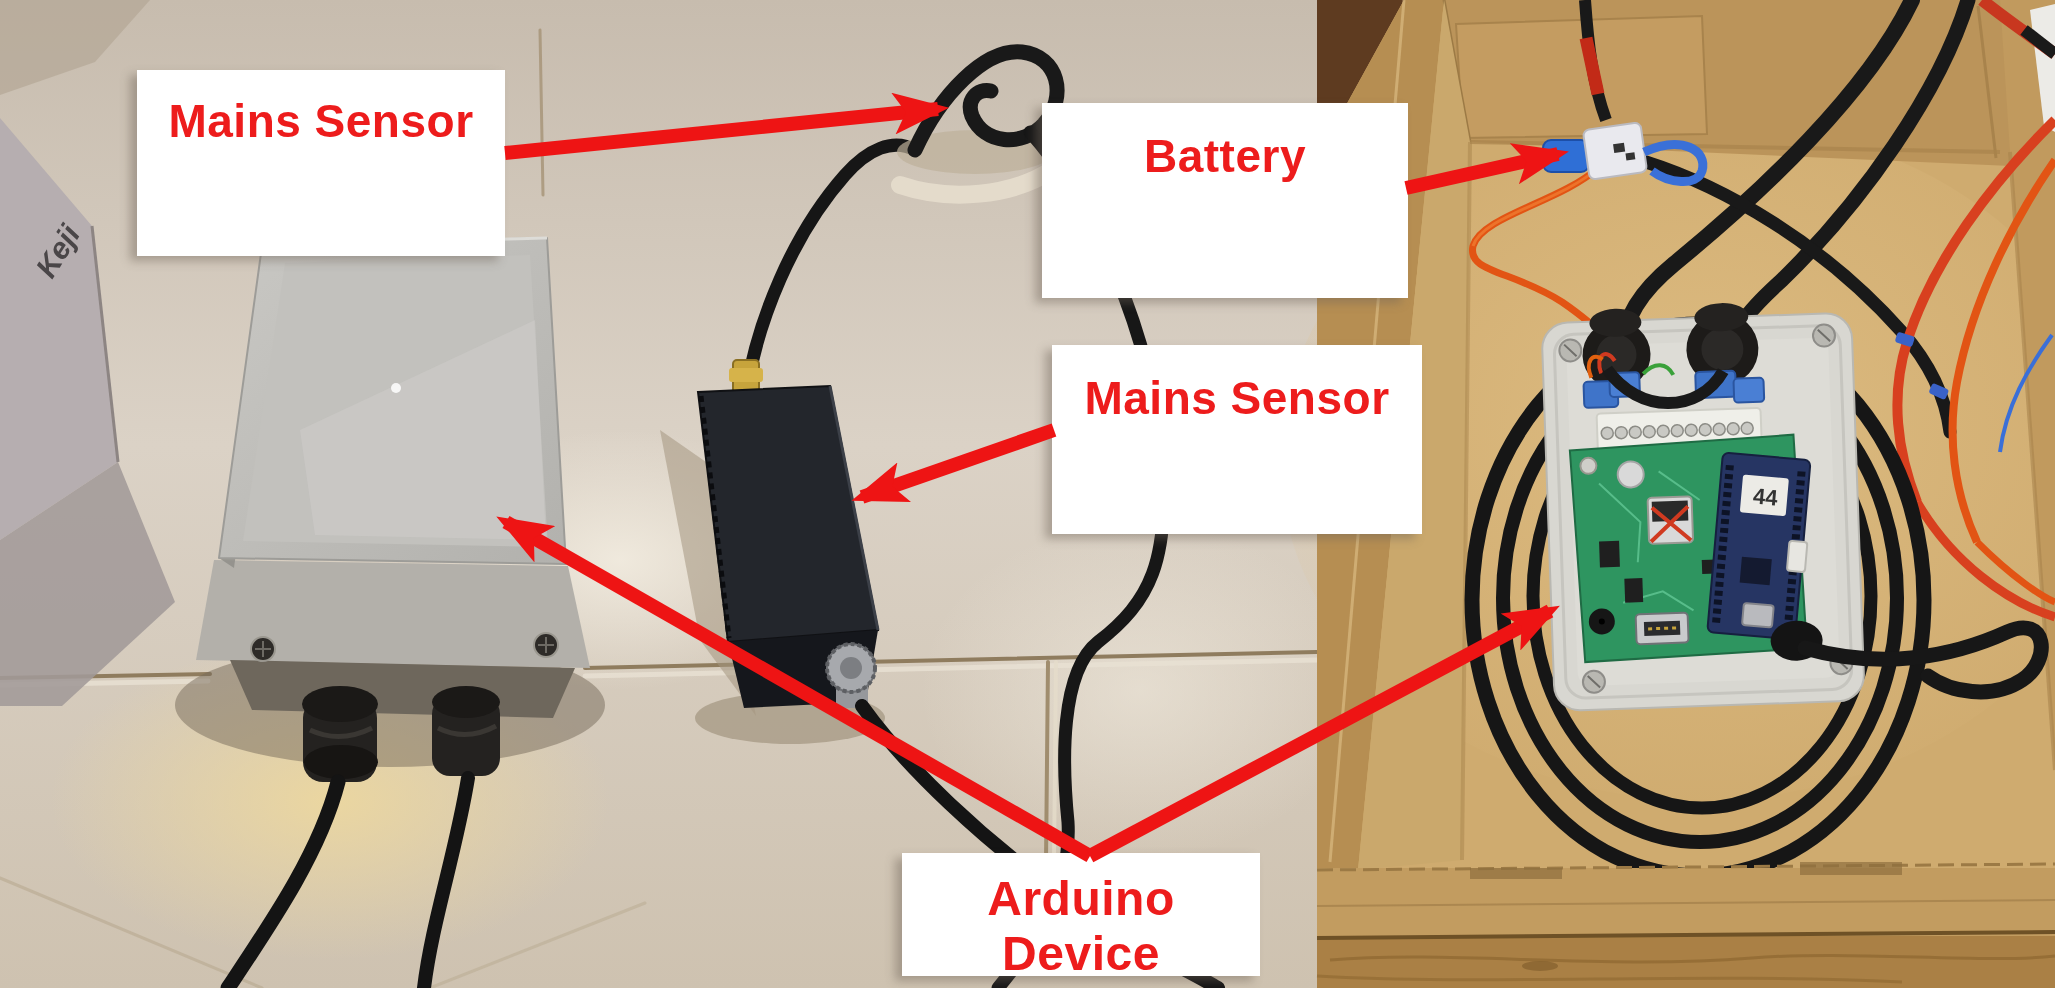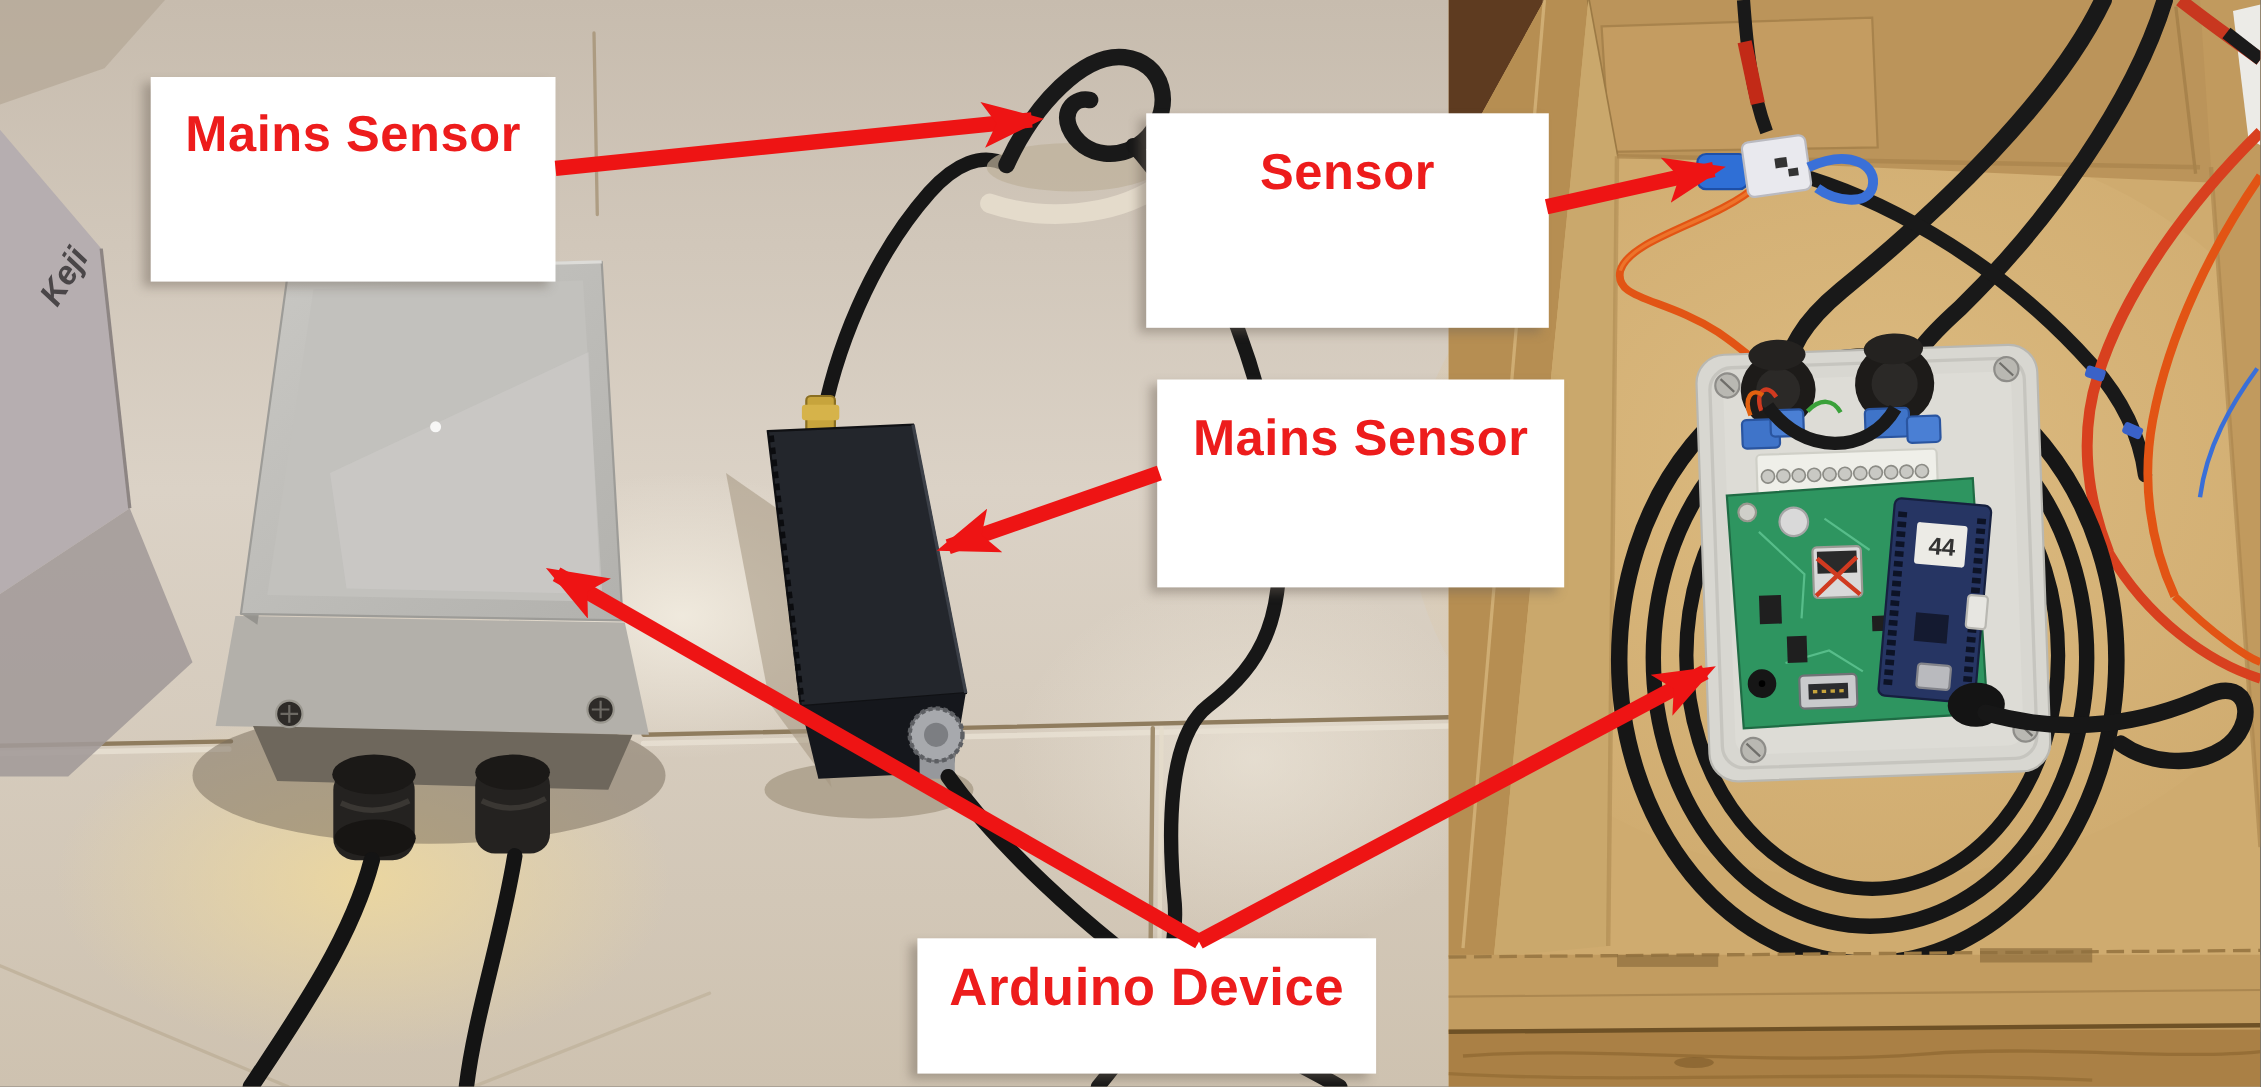--- a/index.html
+++ b/index.html
@@ -12,21 +12,21 @@
     position:absolute;background:#ffffff;
     box-shadow:-7px 5px 9px rgba(110,100,88,.45);
     display:flex;justify-content:center;align-items:flex-start;
     color:#ed1c1c;font-weight:700;letter-spacing:.5px;
     text-align:center;
   }
   .callout span{display:block;}
   .callout.l1{left:137px;top:70px;width:368px;height:162px;font-size:46px;padding-top:24px;}
   .callout.l2{left:1042px;top:103px;width:366px;height:169px;font-size:46px;padding-top:26px;}
   .callout.l3{left:1052px;top:345px;width:370px;height:163px;font-size:46px;padding-top:26px;}
-  .callout.l4{left:834px;top:853px;width:417px;height:105px;font-size:48px;padding-top:18px;}
+  .callout.l4{left:902px;top:853px;width:358px;height:105px;font-size:48px;padding-top:18px;}
   .arrows{position:absolute;left:0;top:0;pointer-events:none;}
 </style>
 </head>
 <body>
 
 <div class="stage">
 
   <svg class="photo-svg" width="2055" height="988" viewBox="0 0 2055 988">
     <defs>
       <linearGradient id="tileGrad" x1="0" y1="0" x2="0" y2="1">
@@ -306,21 +306,21 @@
         <path d="M1317,976 C1482,986 1702,972 1902,982" stroke="#8d6731" stroke-width="3" fill="none" opacity="0.6"></path>
         <ellipse cx="1540" cy="966" rx="18" ry="5" fill="#7d5a2a" opacity="0.6"></ellipse>
       </g>
     </g>
   </svg>
 
   <div class="callout l1">
     <span>Mains Sensor</span>
   </div>
   <div class="callout l2">
-    <span>Sensor</span>
+    <span>Battery</span>
   </div>
   <div class="callout l3">
     <span>Mains Sensor</span>
   </div>
   <div class="callout l4">
     <span>Arduino Device</span>
   </div>
 
   <svg class="arrows" width="2055" height="988" viewBox="0 0 2055 988">
     <defs>

